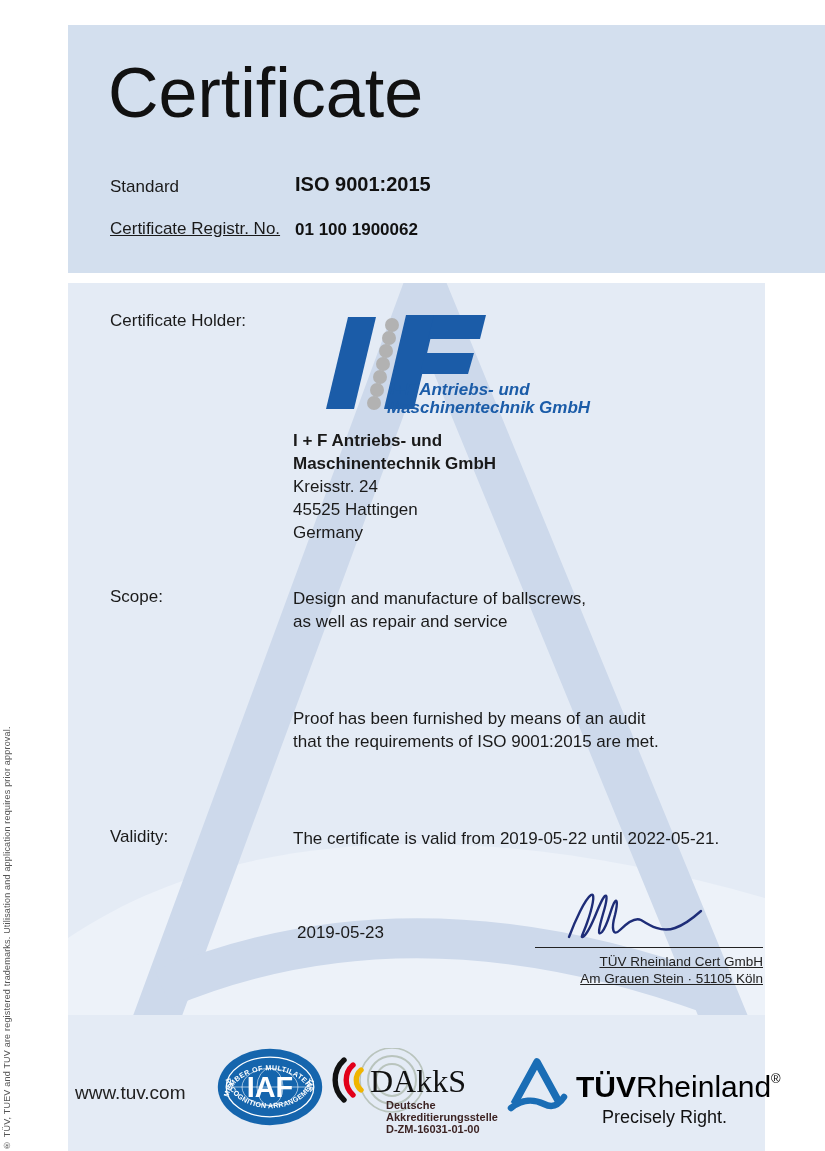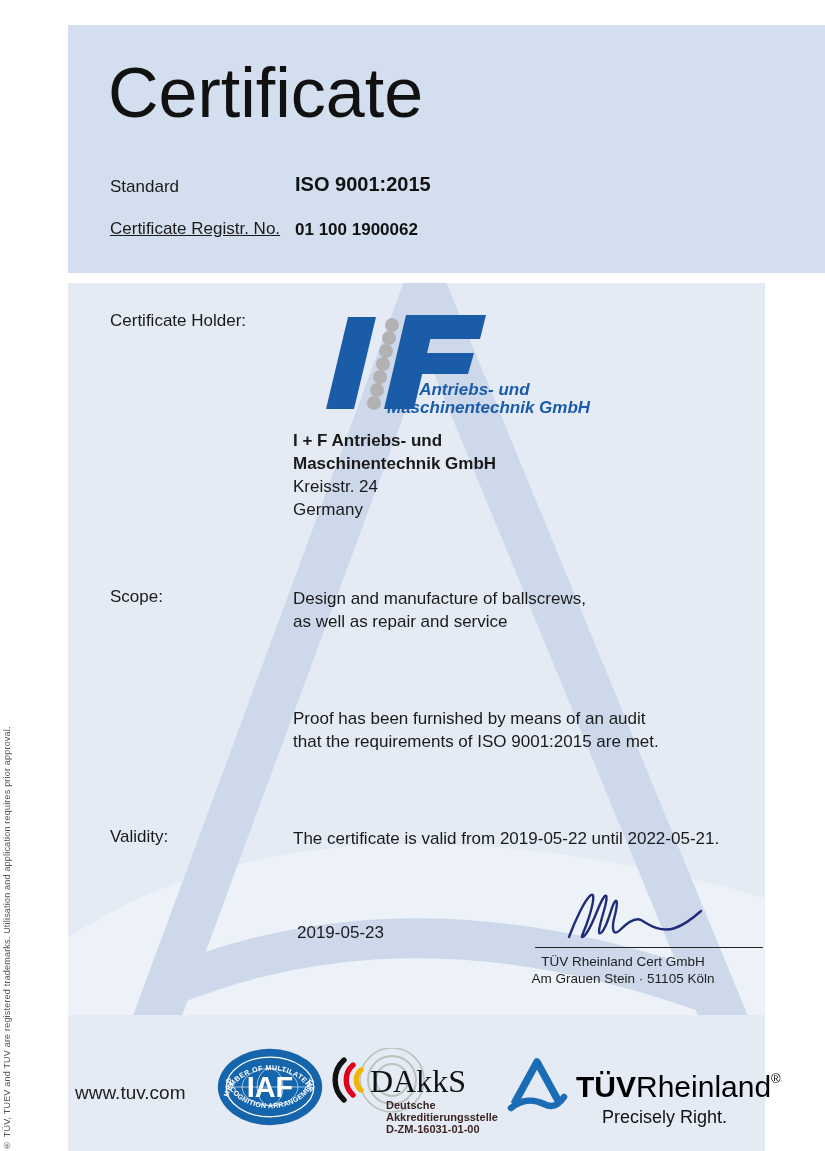--- a/index.html
+++ b/index.html
@@ -34,21 +34,21 @@
   .holder-label{top:28px;}
   .if-logo{position:absolute;left:248px;top:30px;width:280px;height:106px;}
   .holder-address{top:146px;}
   .holder-address .bold{font-weight:bold;}
   .scope-label{top:304px;} .scope-text{top:304px;}
   .proof-text{top:424px;}
   .validity-label{top:544px;} .validity-text{top:544px;}
   .issue-date{position:absolute;left:229px;top:640px;font-size:17px;}
   .signature-svg{position:absolute;left:497px;top:604px;width:140px;height:58px;}
   .sig-line{position:absolute;left:467px;top:664px;width:228px;border-bottom:1.2px solid #222;}
-  .sig-org{position:absolute;right:2px;top:670px;width:280px;text-align:center;font-size:13.5px;line-height:17px;color:#222;}
+  .sig-org{position:absolute;right:2px;top:670px;width:280px;text-align:right;font-size:13.5px;line-height:17px;color:#222;text-decoration:underline;}
   
   .website{position:absolute;left:75px;top:1082px;font-size:19px;color:#222;}
   .iaf-logo{position:absolute;left:214px;top:1046px;width:112px;height:82px;}
   .dakks-logo{position:absolute;left:330px;top:1048px;width:170px;height:88px;}
   .tuv-triangle{position:absolute;left:506px;top:1054px;width:62px;height:66px;}
   .tuv-wordmark{position:absolute;left:576px;top:1070px;font-size:30px;color:#000;white-space:nowrap;}
   .tuv-wordmark .b{font-weight:bold;}
   .tuv-wordmark sup{font-size:13px;vertical-align:14px;}
   .tuv-tagline{position:absolute;left:577px;top:1107px;font-size:18px;color:#111;margin-left:25px;}
 </style>
@@ -96,20 +96,21 @@
       <g fill="#1b5ca8" font-family="Liberation Sans, sans-serif" font-size="17" font-weight="bold" font-style="italic">
         <text x="74" y="82">I+F Antriebs- und</text>
         <text x="71" y="100">Maschinentechnik GmbH</text>
       </g>
     </svg>
 
     <div class="m-text holder-address">
       <div class="bold">I + F Antriebs- und</div>
       <div class="bold">Maschinentechnik GmbH</div>
       <div>Kreisstr. 24</div>
+      <div>45525 Hattingen</div>
       <div>Germany</div>
     </div>
 
     <div class="m-label scope-label">Scope:</div>
     <div class="m-text scope-text">
       <div>Design and manufacture of ballscrews,</div>
       <div>as well as repair and service</div>
     </div>
 
     <div class="m-text proof-text">

